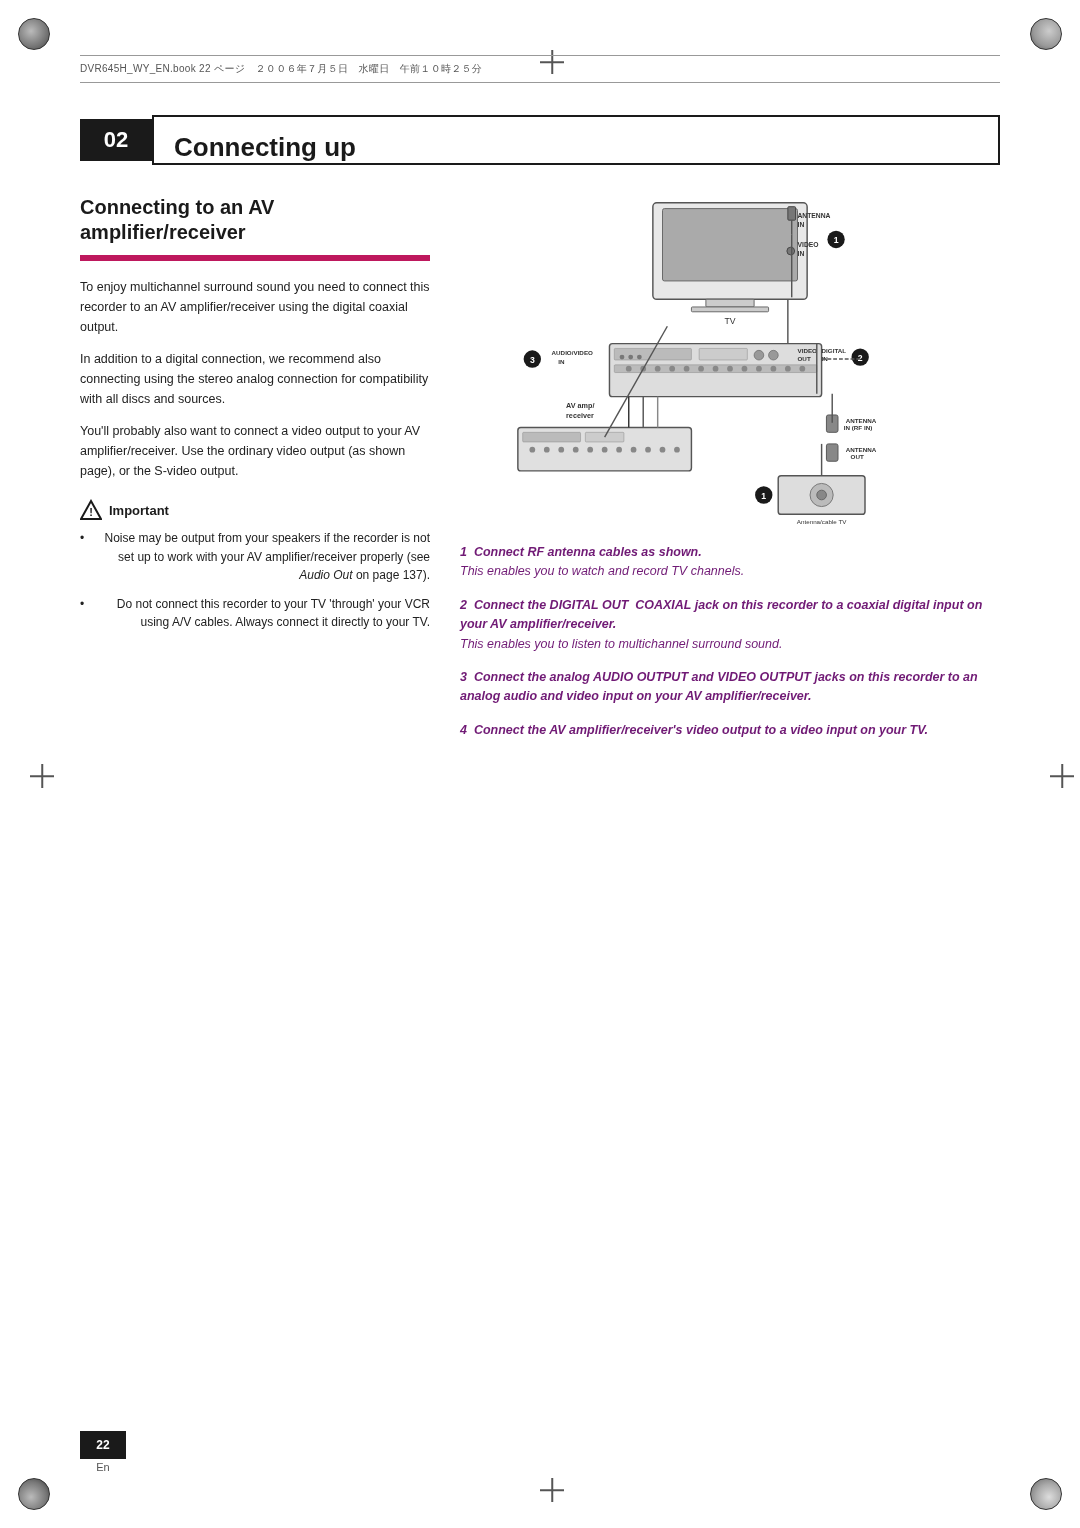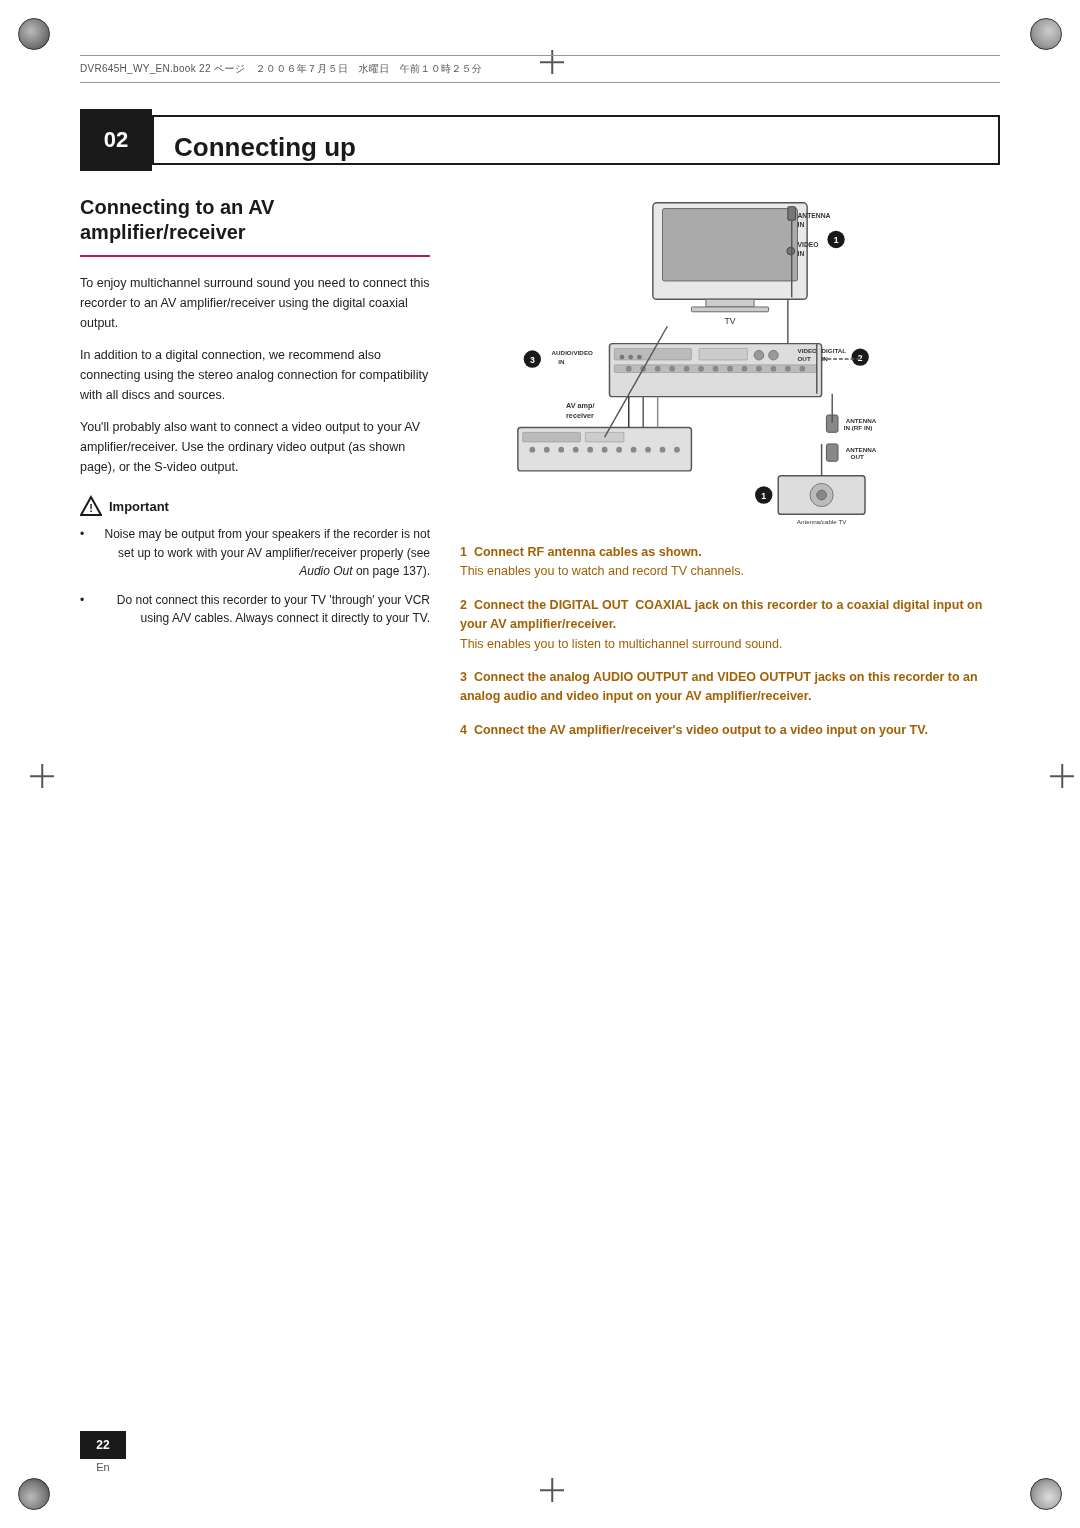--- a/index.html
+++ b/index.html
@@ -39,21 +39,21 @@
       height: 50px;
       display: flex;
       align-items: center;
     }
     .chapter-number-box {
       background: #1a1a1a;
       color: #ffffff;
       font-size: 22px;
       font-weight: bold;
       width: 72px;
-      height: 62px;
+      height: 42px;
       display: flex;
       align-items: center;
       justify-content: center;
     }
     .chapter-title-box {
       flex: 1;
       height: 50px;
       border: 2.5px solid #1a1a1a;
       display: flex;
       align-items: flex-end;
@@ -81,21 +81,21 @@
       width: 380px;
       padding-right: 30px;
     }
 
     .section-title {
       font-size: 20px;
       font-weight: bold;
       color: #1a1a1a;
       line-height: 1.25;
       margin-bottom: 16px;
-      border-bottom: 2px solid #be185d;
+      border-bottom: 6px solid #be185d;
       padding-bottom: 10px;
     }
 
     .body-text {
       font-size: 12.5px;
       color: #222;
       line-height: 1.6;
       margin-bottom: 12px;
     }
 
@@ -164,22 +164,23 @@
     }
 
     
     .steps-area {
       flex: 1;
     }
 
     .step {
       margin-bottom: 14px;
       font-size: 12.5px;
-      color: #a16207;
+      color: #701a75;
       line-height: 1.55;
+      font-style: italic;
     }
 
     .step-bold {
       font-weight: bold;
     }
 
     .step-num {
       font-weight: bold;
     }
 

